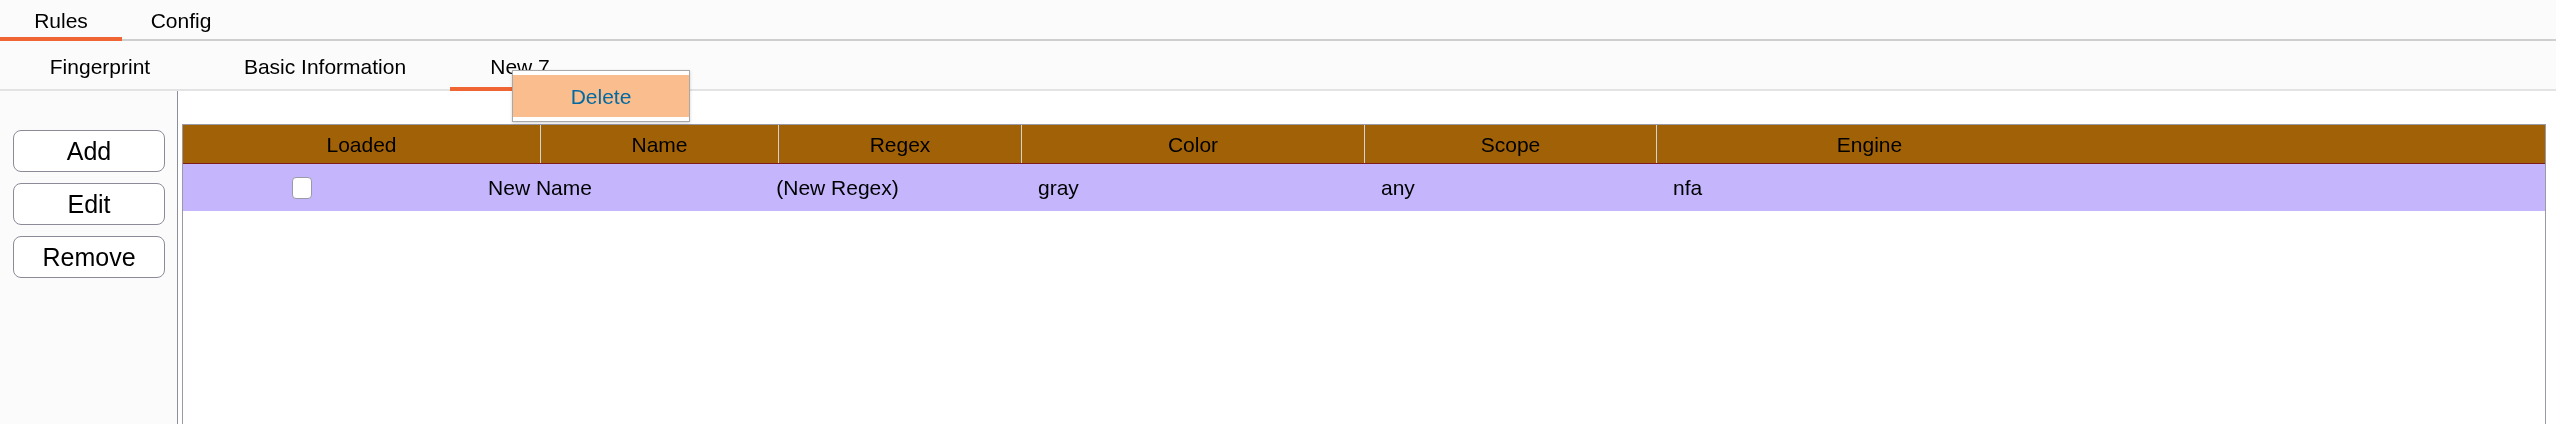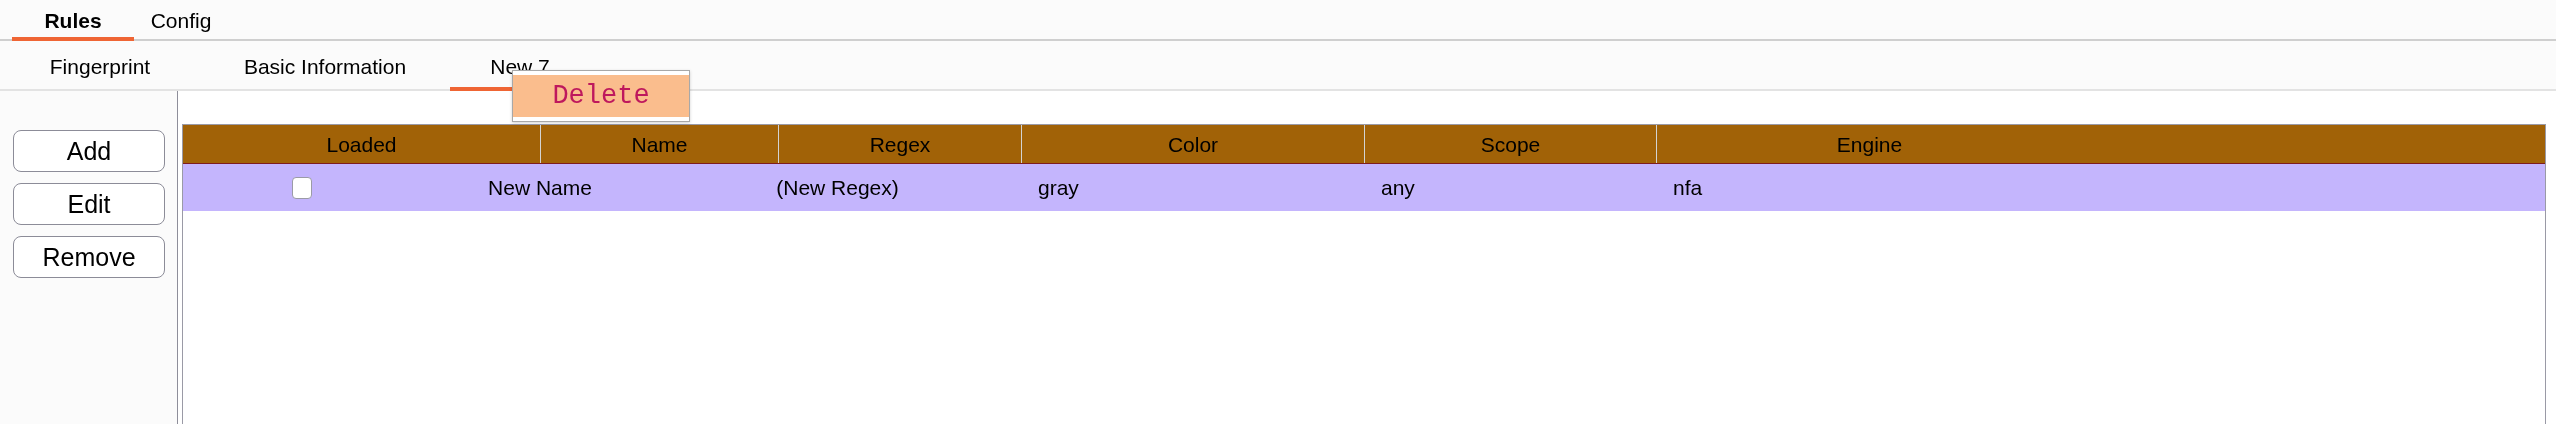--- a/index.html
+++ b/index.html
@@ -50,21 +50,21 @@
     position: absolute;
     left: 0;
     bottom: 0;
     width: 100%;
     height: 4px;
     background: transparent;
   }
   .tab-l1.active .tab-ind {
     background: #ef6534;
   }
-  #tab-l1-0 { left: 12px;  width: 122px; font-weight: bold; }
+  #tab-l1-0 { left: 0px;  width: 122px; }
   #tab-l1-1 { left: 122px; width: 118px; }
 
   
   .tabbar-secondary {
     position: absolute;
     left: 0; top: 41px;
     width: 2556px;
     height: 50px;
     background: #fbfbfb;
     box-sizing: border-box;
@@ -246,26 +246,25 @@
     z-index: 50;
     padding: 4px 0;
   }
   .delete-popup-item {
     width: 100%;
     height: 100%;
     background: #fabd8d;
     display: flex;
     align-items: center;
     justify-content: center;
-    font-size: 27px;
-    line-height: 1;
-    color: #be185d;
-    box-sizing: border-box;
-    cursor: default;
-    font-family: Liberation Mono, monospace;
+    font-size: 21px;
+    line-height: 1;
+    color: #0369a1;
+    box-sizing: border-box;
+    cursor: default;
   }
 </style>
 </head>
 <body>
 
 <div class="tabbar-primary">
   <div class="tabbar-underline-track"></div>
 
   <div class="tab-l1 active" id="tab-l1-0">
     <span>Rules</span>

